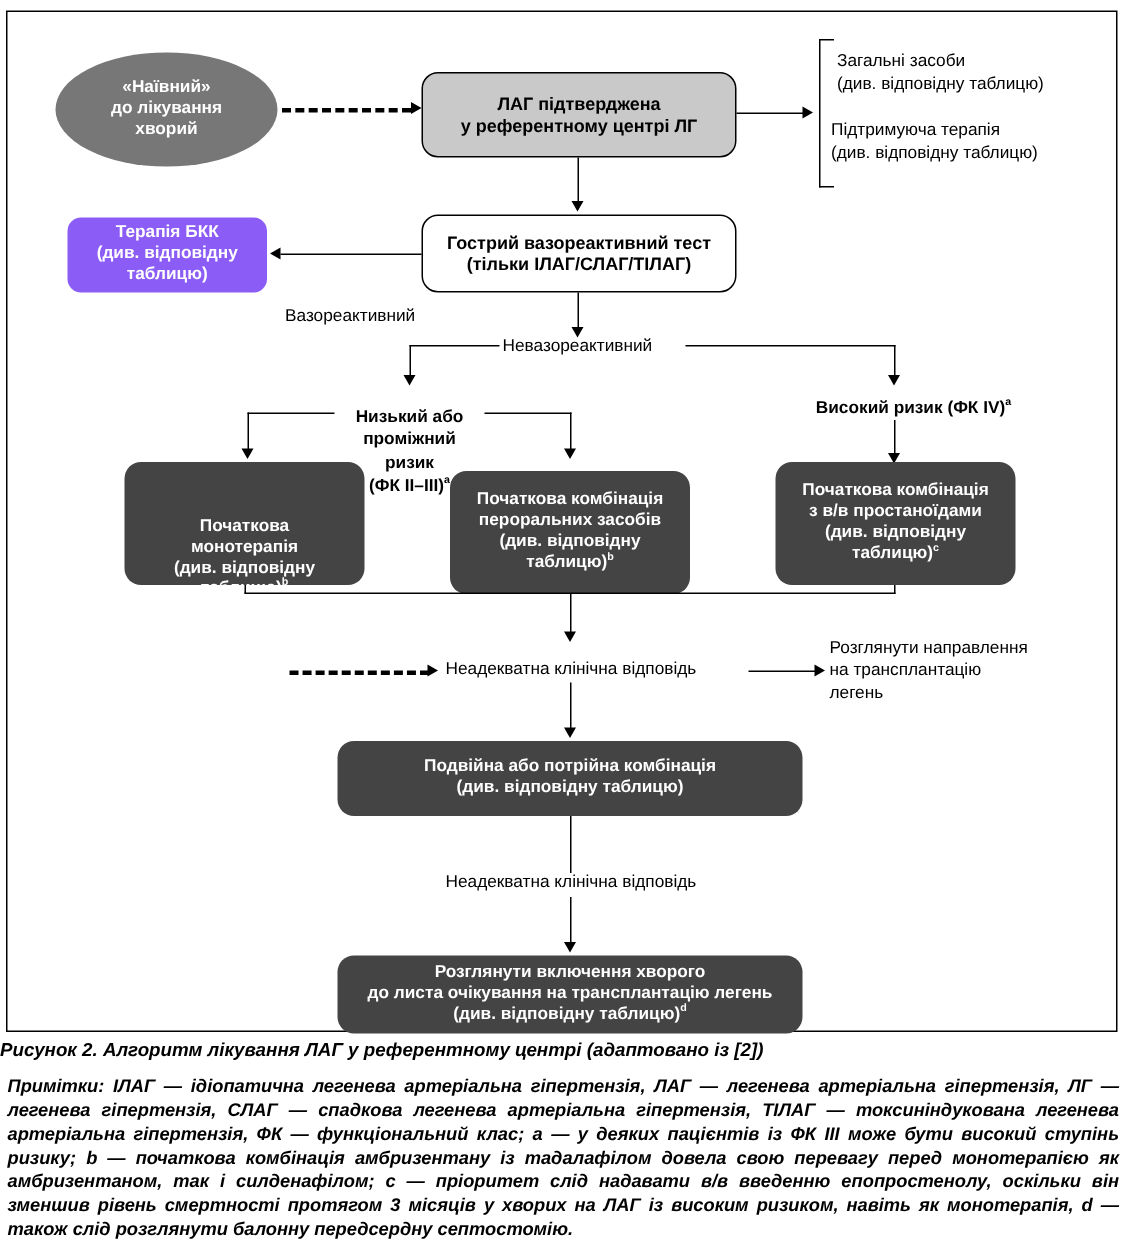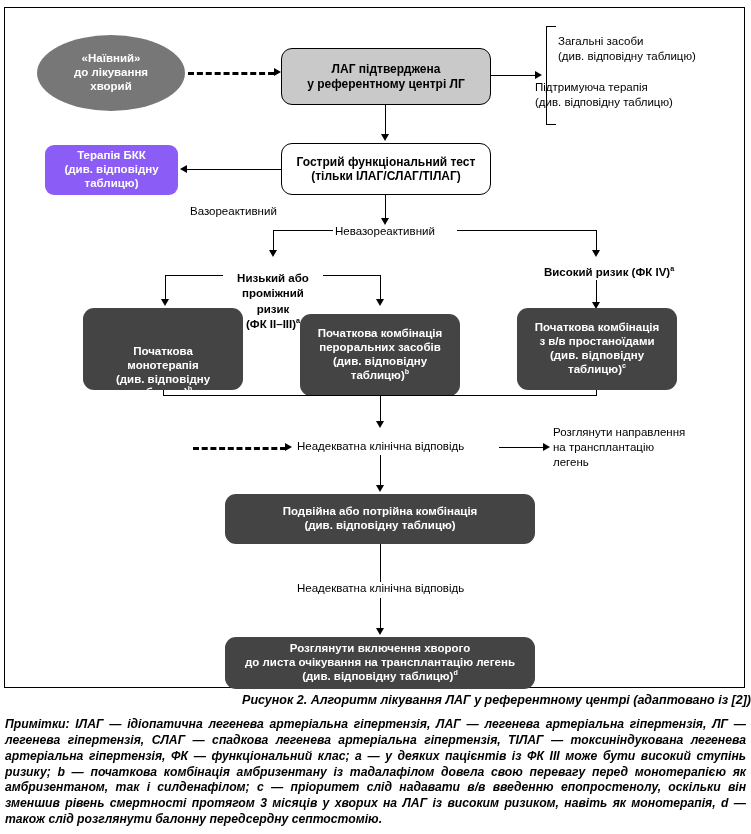--- a/index.html
+++ b/index.html
@@ -53,21 +53,21 @@
   .arrow.down{border-left:4.5px solid transparent;border-right:4.5px solid transparent;border-top:7px solid #000;}
   .arrow.right{border-top:4.5px solid transparent;border-bottom:4.5px solid transparent;border-left:7px solid #000;}
   .arrow.left{border-top:4.5px solid transparent;border-bottom:4.5px solid transparent;border-right:7px solid #000;}
   .dash{position:absolute;height:0;border-top:3px dashed #000;}
 
   
   .bracket{position:absolute;border:1.6px solid #000;border-right:none;}
 
   
   #caption{
-    position:absolute;left:0;top:693px;width:751px;text-align:right;
+    position:absolute;left:0;top:693px;width:751px;text-align:left;
     font-weight:bold;font-style:italic;font-size:12.5px;color:#000;
   }
   #notes{
     position:absolute;left:5px;top:717px;width:741px;
     font-weight:bold;font-style:italic;font-size:12.2px;
     line-height:1.30;text-align:justify;color:#000;
   }
 </style>
 </head>
 <body>
@@ -88,28 +88,28 @@
 у референтному центрі ЛГ</span>
   </div>
 
   <div class="ln h" style="left:486px;top:67px;width:46px;"></div>
   <div class="arrow right" style="left:530px;top:63px;"></div>
 
   <div class="bracket" style="left:541px;top:18px;width:9px;height:97px;"></div>
 
   <div class="label" style="left:553px;top:26px;width:190px;white-space:pre-line;">Загальні засоби
 (див. відповідну таблицю)</div>
-  <div class="label" style="left:530px;top:72px;width:190px;white-space:pre-line;">Підтримуюча терапія
+  <div class="label" style="left:549px;top:72px;width:190px;white-space:pre-line;">Підтримуюча терапія
 (див. відповідну таблицю)</div>
 
   <div class="ln v" style="left:380px;top:97px;height:31px;"></div>
   <div class="arrow down" style="left:376px;top:126px;"></div>
 
   <div class="node box-white" style="left:276px;top:135px;width:210px;height:52px;">
-    <span class="txt" style="white-space: pre-line;">Гострий функціональний тест
+    <span class="txt" style="white-space: pre-line;">Гострий вазореактивний тест
 (тільки ІЛАГ/СЛАГ/ТІЛАГ)</span>
   </div>
 
   <div class="node box-dark-gray" style="left:40px;top:137px;width:133px;height:50px;">
     <span class="txt" style="white-space: pre-line;">Терапія БКК
 (див. відповідну
 таблицю)</span>
   </div>
 
   <div class="ln h" style="left:182px;top:161px;width:94px;"></div>

